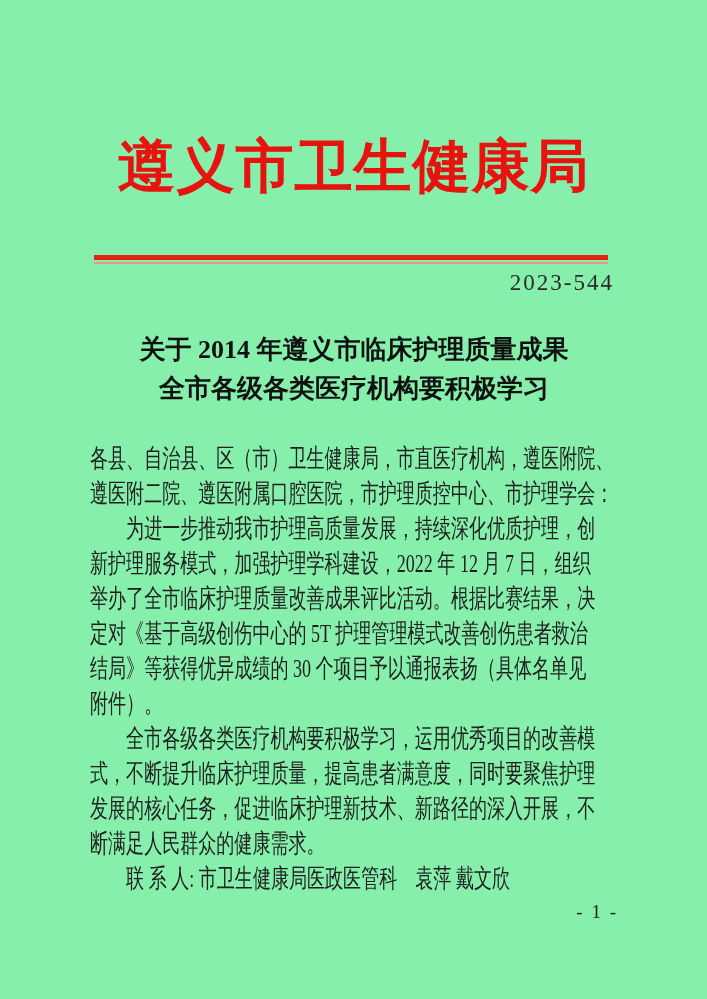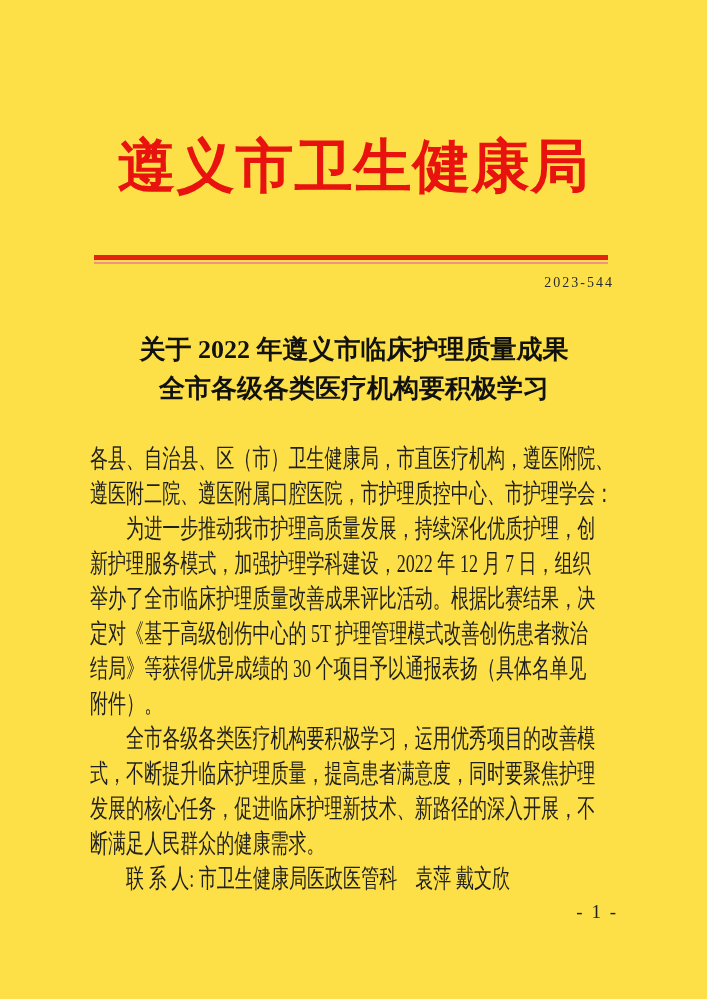--- a/index.html
+++ b/index.html
@@ -1,21 +1,21 @@
 <!DOCTYPE html>
 <html><head>
 <meta charset="utf-8">
 <style>
   * { margin: 0; padding: 0; box-sizing: border-box; }
   html, body { background: #ffffff; }
   .page {
     position: relative;
     width: 707px;
     height: 999px;
-    background: #fde047;
+    background: #86efac;
     overflow: hidden;
     font-family: "Liberation Serif", "DejaVu Serif", serif;
     color: #1f1f1f;
   }
   .agency {
     position: absolute;
     top: 128px;
     left: 0;
     width: 707px;
     text-align: center;
@@ -33,21 +33,21 @@
     width: 514px;
   }
   .rule-thick { height: 5px; background: #e42313; }
   .rule-thin  { height: 2px; background: #ef9389; margin-top: 2px; }
   .doc-number {
     position: absolute;
     top: 270px;
     left: 90px;
     width: 524px;
     text-align: right;
-    font-size: 14px;
+    font-size: 23px;
     line-height: 26px;
     letter-spacing: 2px;
     color: #2b2b2b;
     white-space: nowrap;
   }
   .title {
     position: absolute;
     top: 330px;
     left: 90px;
     width: 528px;
@@ -94,21 +94,21 @@
   <div class="agency">遵义市卫生健康局</div>
 
   <div class="rule">
     <div class="rule-thick"></div>
     <div class="rule-thin"></div>
   </div>
 
   <div class="doc-number">2023-544</div>
 
   <div class="title">
-    <div>关于 2022 年遵义市临床护理质量成果</div>
+    <div>关于 2014 年遵义市临床护理质量成果</div>
     <div>全市各级各类医疗机构要积极学习</div>
   </div>
 
   <div class="body-text">
     <p>各县、自治县、区（市）卫生健康局，市直医疗机构，遵医附院、
 遵医附二院、遵医附属口腔医院，市护理质控中心、市护理学会：</p>
     <p>　　为进一步推动我市护理高质量发展，持续深化优质护理，创
 新护理服务模式，加强护理学科建设，2022 年 12 月 7 日，组织
 举办了全市临床护理质量改善成果评比活动。根据比赛结果，决
 定对《基于高级创伤中心的 5T 护理管理模式改善创伤患者救治

